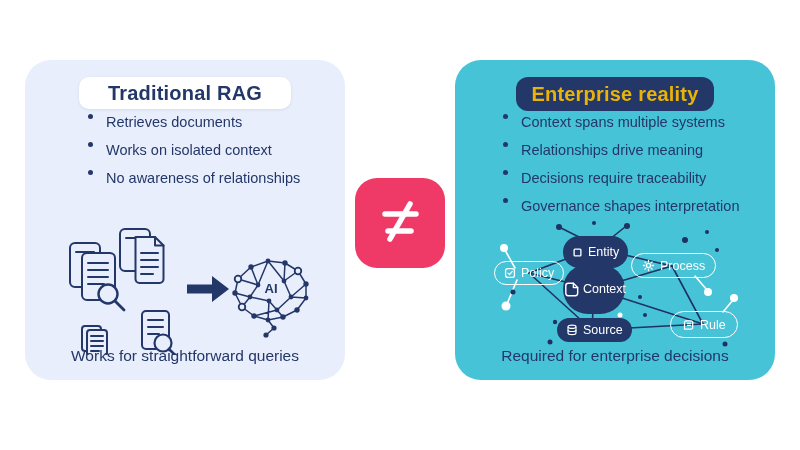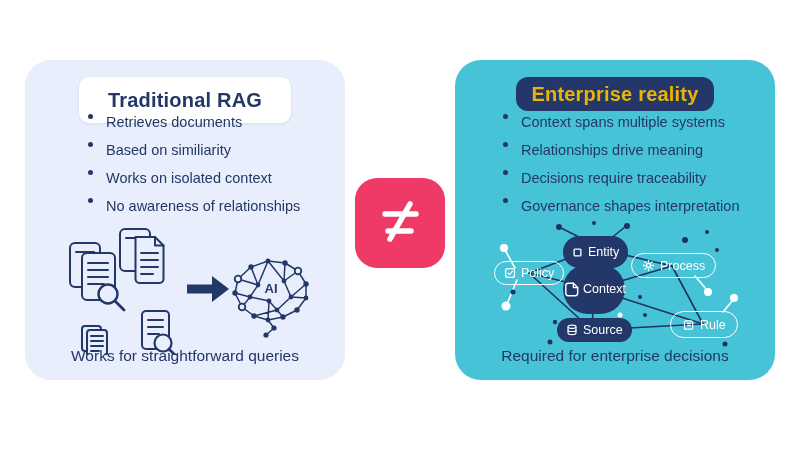--- a/index.html
+++ b/index.html
@@ -9,21 +9,21 @@
   }
   .card { position:absolute; top:60px; width:320px; height:320px; border-radius:26px; }
   .card-left  { left:25px;  background:#E8EEFB; }
   .card-right { left:455px; background:#47C3D8; }
 
   .title-box {
     position:absolute; top:17px; left:50%; transform:translateX(-50%);
     display:flex; align-items:center; justify-content:center;
     font-weight:bold; font-size:20px; letter-spacing:0.2px;
   }
-  .title-left  { width:212px; height:46px; background:#ffffff; color:#233768; border-radius:10px; box-shadow:0 1px 3px rgba(35,55,104,0.10); }
+  .title-left  { width:212px; height:32px; background:#ffffff; color:#233768; border-radius:10px; box-shadow:0 1px 3px rgba(35,55,104,0.10); }
   .title-right { width:198px; height:34px; background:#233768; color:#eab308; border-radius:12px; }
 
   .bullets { position:absolute; top:54px; left:0; right:8px; margin:0; padding:0; list-style:none; }
   .bullets li { display:flex; align-items:flex-start; height:28px; color:#233768; font-size:14.5px; }
   .bullets-left  li { padding-left:63px; }
   .bullets-right li { padding-left:48px; }
   .dot { width:5px; height:5px; border-radius:50%; background:#233768; margin-right:13px; flex:none; }
 
   .caption {
     position:absolute; bottom:15px; left:0; right:0; text-align:center;
@@ -62,24 +62,20 @@
 
   <section class="card card-left">
     <div class="title-box title-left">
       <span>Traditional RAG</span>
     </div>
 
     <ul class="bullets bullets-left">
       <li>
         <span class="dot"></span>
         <span>Retrieves documents</span>
-      </li>
-      <li>
-        <span class="dot"></span>
-        <span>Based on similiarity</span>
       </li>
       <li>
         <span class="dot"></span>
         <span>Works on isolated context</span>
       </li>
       <li>
         <span class="dot"></span>
         <span>No awareness of relationships</span>
       </li>
     </ul>

